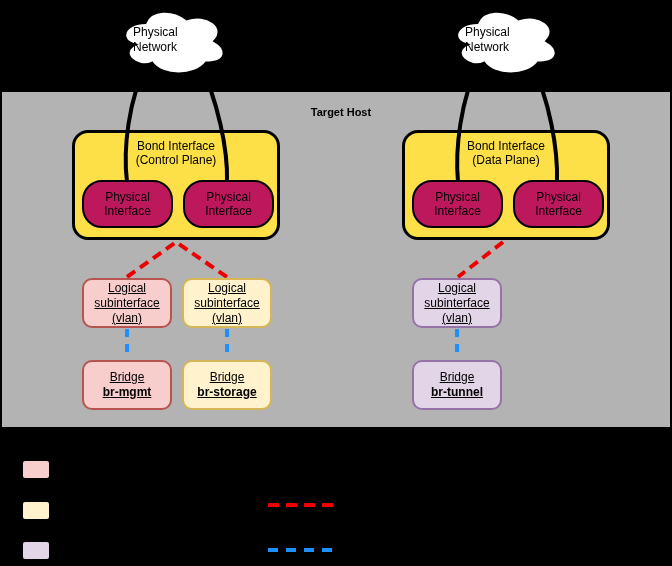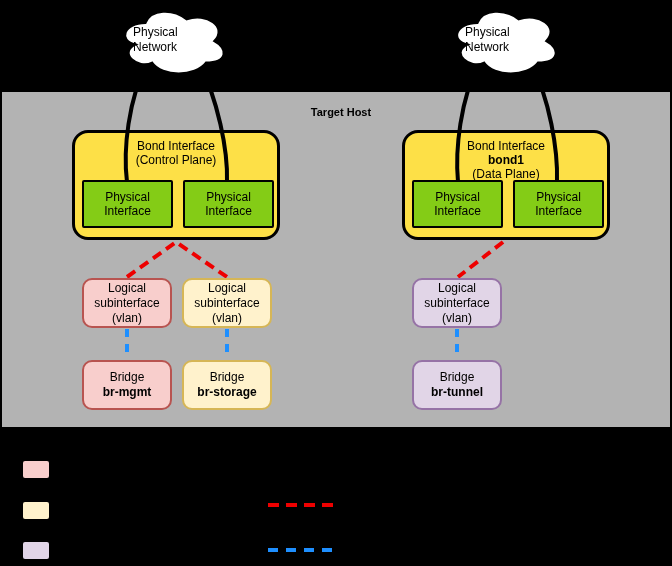--- a/index.html
+++ b/index.html
@@ -26,33 +26,33 @@
     position:absolute; width:80px; font-size:12px; line-height:15px; z-index:4;
   }
   .bond {
     position:absolute; width:208px; height:110px; background:#fde047;
     border:3px solid #000; border-radius:16px; box-sizing:border-box;
     text-align:center; font-size:12px; line-height:14px; padding-top:6px; z-index:2;
   }
   .bline { display:block; }
   .bname { font-weight:bold; }
   .port {
-    position:absolute; width:91px; height:48px; background:#84cc16;
-    border:2px solid #000; border-radius:2px; box-sizing:border-box;
+    position:absolute; width:91px; height:48px; background:#be185d;
+    border:2px solid #000; border-radius:20px; box-sizing:border-box;
     display:flex; align-items:center; justify-content:center;
     text-align:center; font-size:12px; line-height:14px; z-index:4;
   }
   .ptxt { width:70px; }
   .cbox {
     position:absolute; width:90px; height:50px;
     border:2px solid; border-radius:10px; box-sizing:border-box;
     display:flex; align-items:center; justify-content:center;
     text-align:center; font-size:12px; line-height:15px; z-index:4;
   }
-  .cbox .inner { width:86px; }
+  .cbox .inner { width:86px;text-decoration:underline; }
   .pink   { background:var(--pink-fill,#f8cecc);   border-color:var(--pink-stroke,#b85450); }
   .yellow { background:var(--yellow-fill,#fff2cc); border-color:var(--yellow-stroke,#d6b656); }
   .purple { background:var(--purple-fill,#e1d5e7); border-color:var(--purple-stroke,#9673a6); }
   .legend-swatch {
     position:absolute; width:30px; height:21px; border:2px solid; border-radius:4px;
     box-sizing:border-box; z-index:4;
   }
 </style>
 </head>
 <body>
@@ -61,21 +61,20 @@
 
   <div class="host"></div>
   <div class="host-title">Target Host</div>
 
   <div class="bond" style="left:72px; top:130px;">
     <span class="bline">Bond Interface</span>
     <span class="bline">(Control Plane)</span>
   </div>
   <div class="bond" style="left:402px; top:130px;">
     <span class="bline">Bond Interface</span>
-    <span class="bline bname">bond1</span>
     <span class="bline">(Data Plane)</span>
   </div>
 
   <svg class="overlay" width="672" height="566" viewBox="0 0 672 566">
 
     <path class="pipe" d="M148,60 C128,100 123,150 127,182"></path>
     <path class="pipe" d="M198,60 C218,100 228,150 227,182"></path>
     <path class="pipe" d="M480,60 C460,100 455,150 458,182"></path>
     <path class="pipe" d="M530,60 C550,100 558,150 557,182"></path>
 

